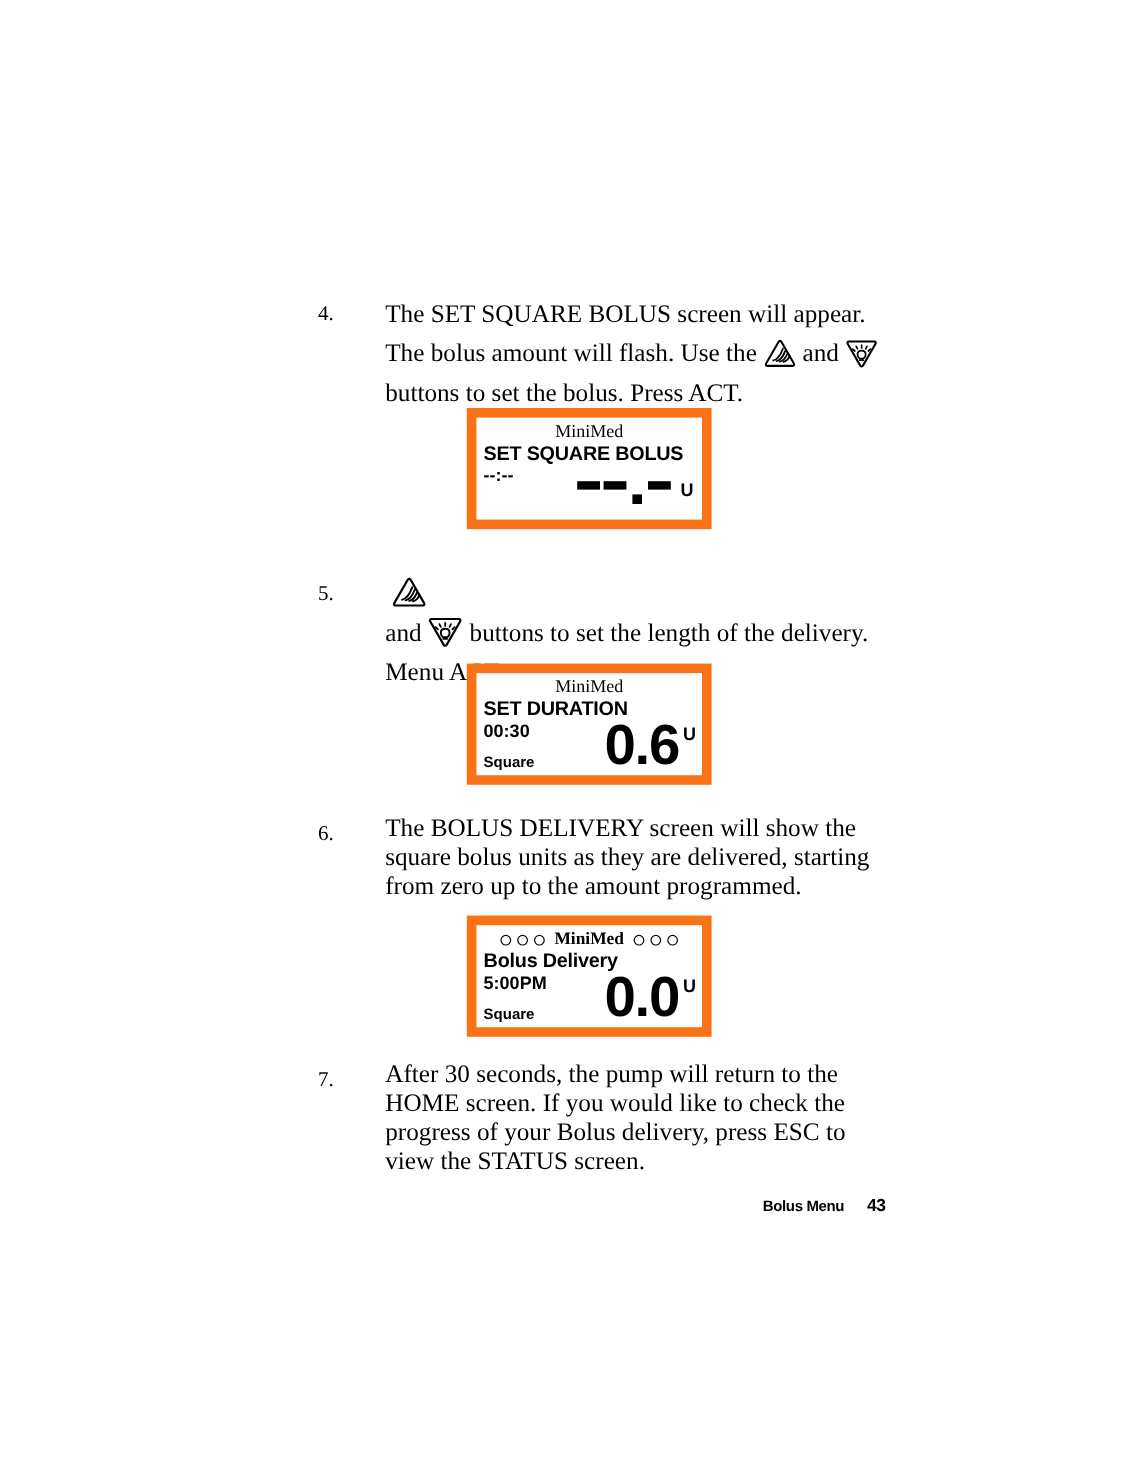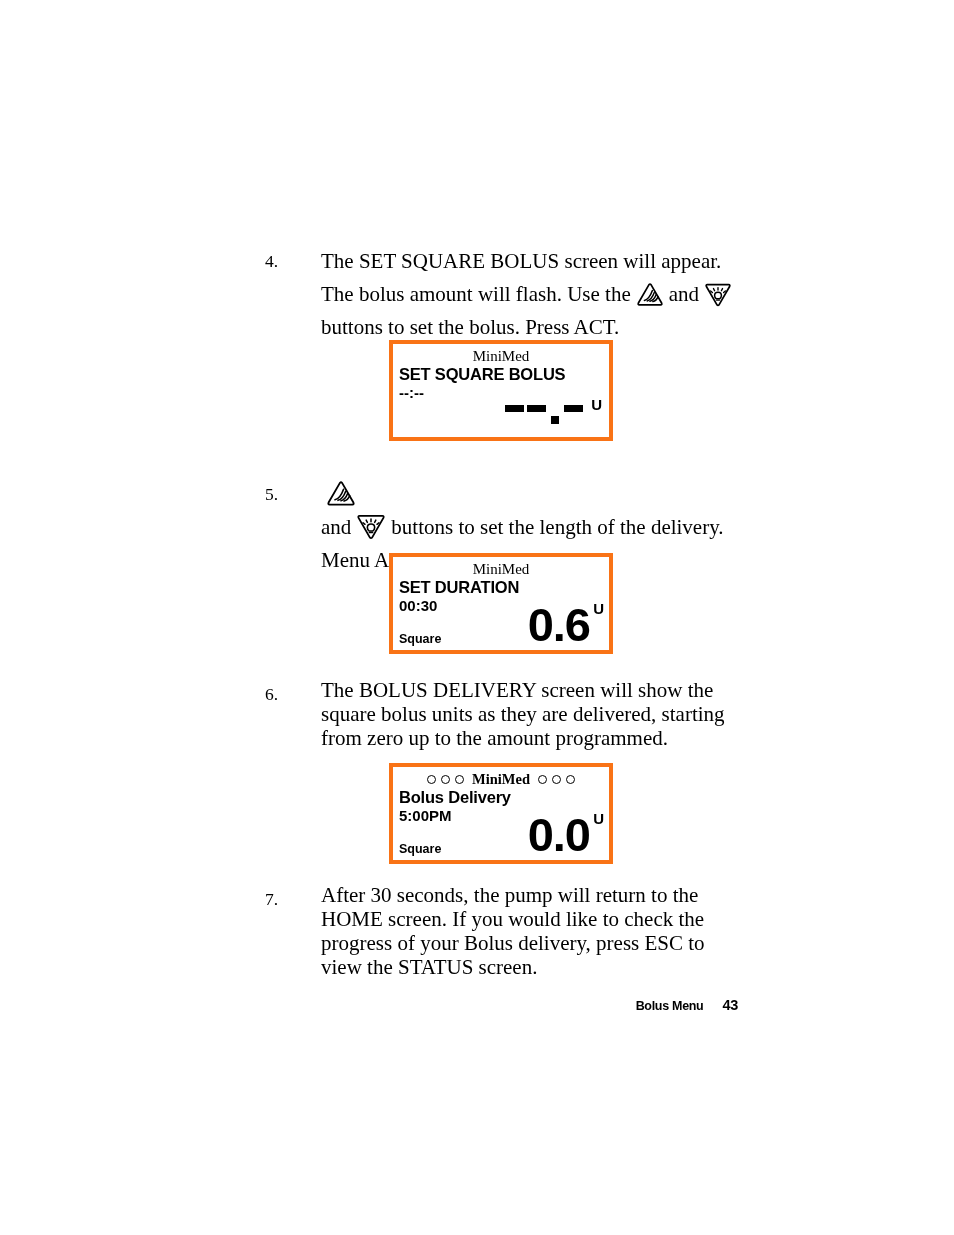--- a/index.html
+++ b/index.html
@@ -55,23 +55,23 @@
     margin: 0 5px;
   }
 
   
   .btn-icon svg { display: block; }
 
   
   .lcd {
     position: absolute;
     box-sizing: border-box;
-    border: 4px solid #f97316;
+    border: 8px solid #f97316;
     background: #ffffff;
-    width: 224px;
+    width: 204px;
     height: 101px;
     overflow: hidden;
   }
   .lcd-header {
     position: absolute;
     left: 0;
     right: 0;
     top: 3px;
     text-align: center;
     font-family: "Liberation Serif", "DejaVu Serif", serif;

